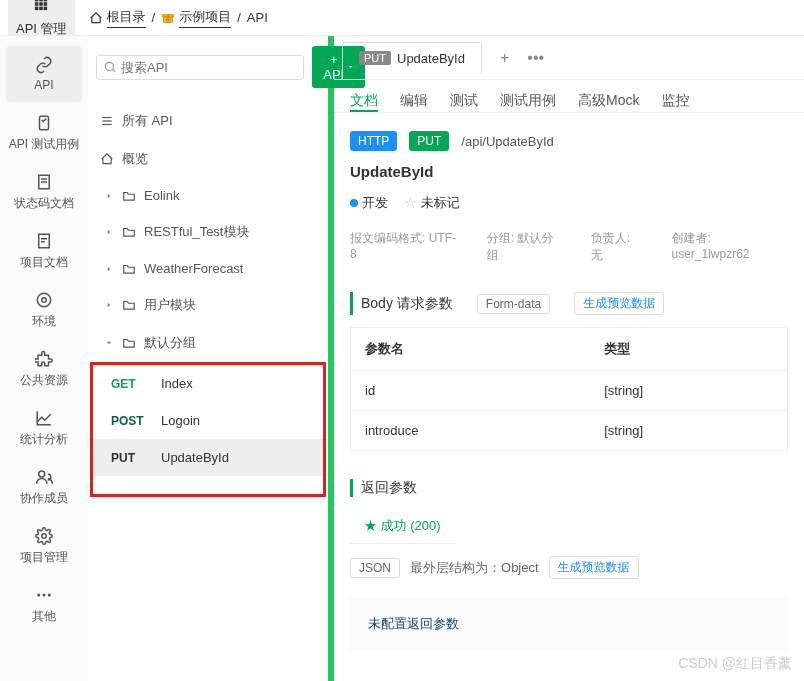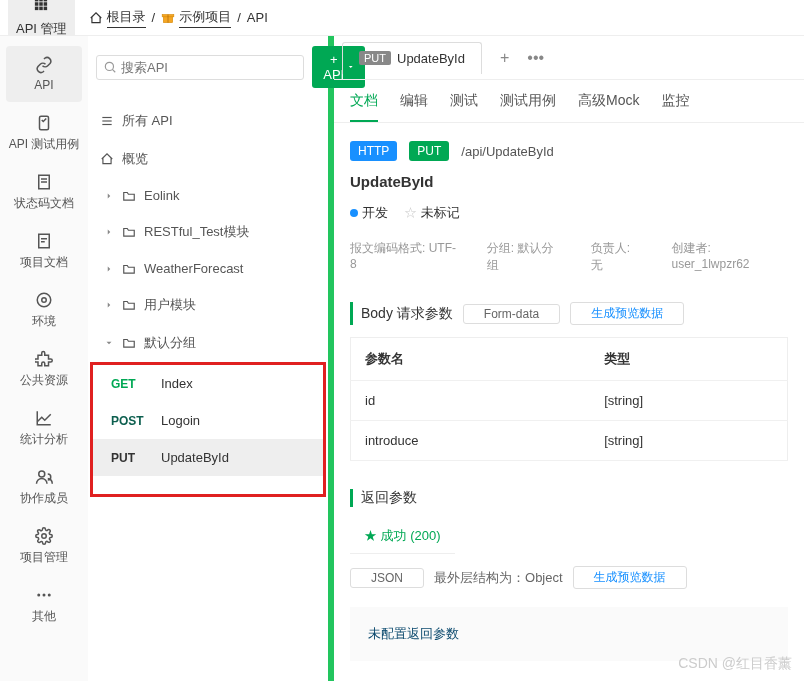--- a/index.html
+++ b/index.html
@@ -31,35 +31,35 @@
 .method { font-weight: 600; font-size: 12px; width: 40px; }
 .m-get { color: #00a854; }
 .m-post { color: #0d5f4f; }
 .m-put { color: #333; }
 .content { flex: 1; display: flex; flex-direction: column; overflow: hidden; }
 .tab-bar { display: flex; align-items: center; border-bottom: 1px solid #eee; padding: 0 8px; height: 44px; }
 .tab { border: 1px solid #ddd; border-bottom: none; padding: 8px 16px; display: flex; align-items: center; gap: 6px; font-size: 13px; border-radius: 3px 3px 0 0; }
 .tab-method { background: #888; color: #fff; font-size: 11px; padding: 1px 5px; border-radius: 2px; }
 .tab-actions { display: flex; gap: 18px; margin-left: 18px; color: #888; font-size: 16px; }
 .sub-tabs { display: flex; gap: 22px; padding: 12px 16px 0; border-bottom: 1px solid #eee; }
-.sub-tab { padding-bottom: 10px; cursor: pointer; font-size: 14px; color: #555; }
+.sub-tab { cursor: pointer; font-size: 14px; color: #555; }
 .sub-tab.active { color: #00a854; border-bottom: 2px solid #00a854; }
 .doc { padding: 18px 16px; overflow-y: auto; flex: 1; }
 .badges { display: flex; align-items: center; gap: 12px; margin-bottom: 12px; }
 .badge { color: #fff; font-size: 12px; padding: 3px 8px; border-radius: 3px; }
 .b-http { background: #1890ff; }
 .b-put { background: #00a854; }
 .api-path { font-size: 13px; color: #555; }
 .api-title { font-weight: 700; font-size: 15px; margin-bottom: 14px; }
 .status-row { display: flex; align-items: center; gap: 16px; margin-bottom: 18px; font-size: 13px; }
 .dot { width: 8px; height: 8px; border-radius: 50%; background: #1890ff; display: inline-block; margin-right: 4px; }
 .star { color: #ccc; }
 .meta-row { display: flex; gap: 28px; font-size: 12px; color: #999; margin-bottom: 28px; }
-.section-title { border-left: 3px solid #00a854; padding-left: 8px; display: flex; align-items: center; gap: 10px; margin-bottom: 12px; font-size: 14px; }
-.chip { border: 1px solid #ddd; font-size: 12px; padding: 2px 20px; border-radius: 3px; color: #666; }
+.section-title { border-left: 3px solid #00a854; padding-left: 8px; display: flex; align-items: center; gap: 24px; margin-bottom: 12px; font-size: 14px; }
+.chip { border: 1px solid #ddd; font-size: 12px; padding: 2px 8px; border-radius: 3px; color: #666; }
 .chip.link { color: #1890ff; cursor: pointer; }
 .param-table { width: 100%; border: 1px solid #eee; border-collapse: collapse; margin-bottom: 28px; }
 .param-table th, .param-table td { text-align: left; padding: 12px 14px; border-bottom: 1px solid #f0f0f0; font-size: 13px; font-weight: normal; }
 .param-table th { color: #333; font-weight: 600; }
 .resp-tabs { margin-top: 12px; }
 .resp-tab { display: inline-block; padding: 8px 14px; border-bottom: 1px solid #eee; color: #00a854; font-size: 13px; }
 .resp-meta { display: flex; align-items: center; gap: 10px; padding: 12px 0; font-size: 13px; color: #666; }
 .empty-box { background: #fafafa; padding: 18px; font-size: 13px; color: #0c4a6e; margin-top: 6px; }
 .watermark { position: absolute; bottom: 8px; right: 12px; color: #ccc; font-size: 14px; }
 </style>

